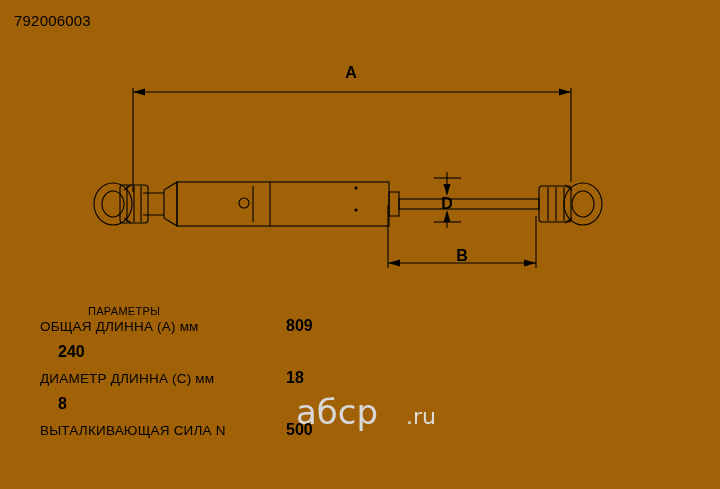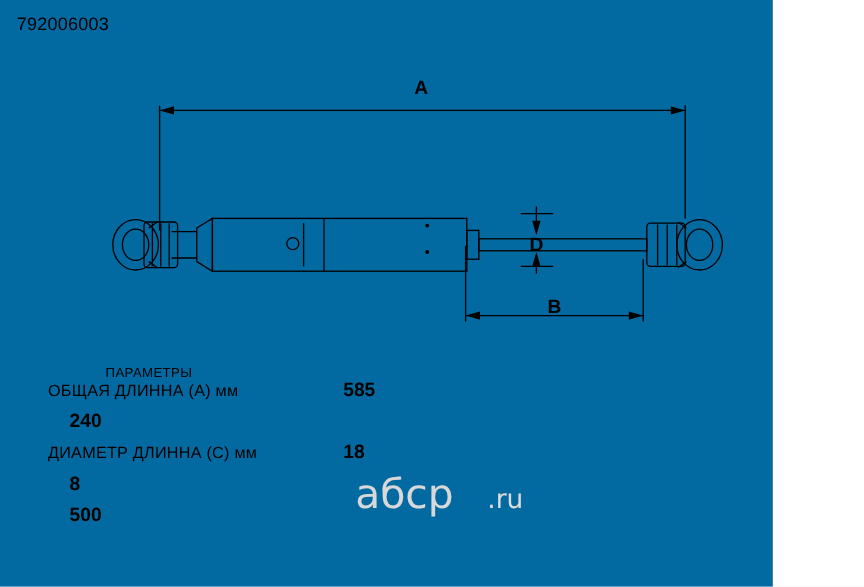--- a/index.html
+++ b/index.html
@@ -5,23 +5,23 @@
   html, body {
     margin: 0;
     padding: 0;
     background: #ffffff;
   }
   body {
     font-family: "Liberation Sans", sans-serif;
   }
   #page {
     position: relative;
-    width: 644px;
+    width: 720px;
     height: 489px;
-    background: #0369a1;
+    background: #a16207;
     overflow: hidden;
   }
   #part-number {
     position: absolute;
     left: 14px;
     top: 12px;
     font-size: 15px;
     color: #000000;
     letter-spacing: 0.2px;
     white-space: nowrap;
@@ -160,30 +160,31 @@
 
   <div id="watermark">
     <span>абср</span><span class="wm-ru">.ru</span>
   </div>
 
   <div id="spec-table">
     <div id="spec-title">ПАРАМЕТРЫ</div>
 
     <div class="spec-row">
       <div class="spec-label">ОБЩАЯ ДЛИННА (A) мм</div>
-      <div class="spec-value">585</div>
+      <div class="spec-value">809</div>
     </div>
     <div class="spec-row">
       <div class="spec-value">240</div>
     </div>
     <div class="spec-row">
       <div class="spec-label">ДИАМЕТР ДЛИННА  (C)  мм</div>
       <div class="spec-value">18</div>
     </div>
     <div class="spec-row">
       <div class="spec-value">8</div>
     </div>
     <div class="spec-row">
+      <div class="spec-label">ВЫТАЛКИВАЮЩАЯ  СИЛА  N</div>
       <div class="spec-value">500</div>
     </div>
   </div>
 
 </div>
 
 </body></html>

